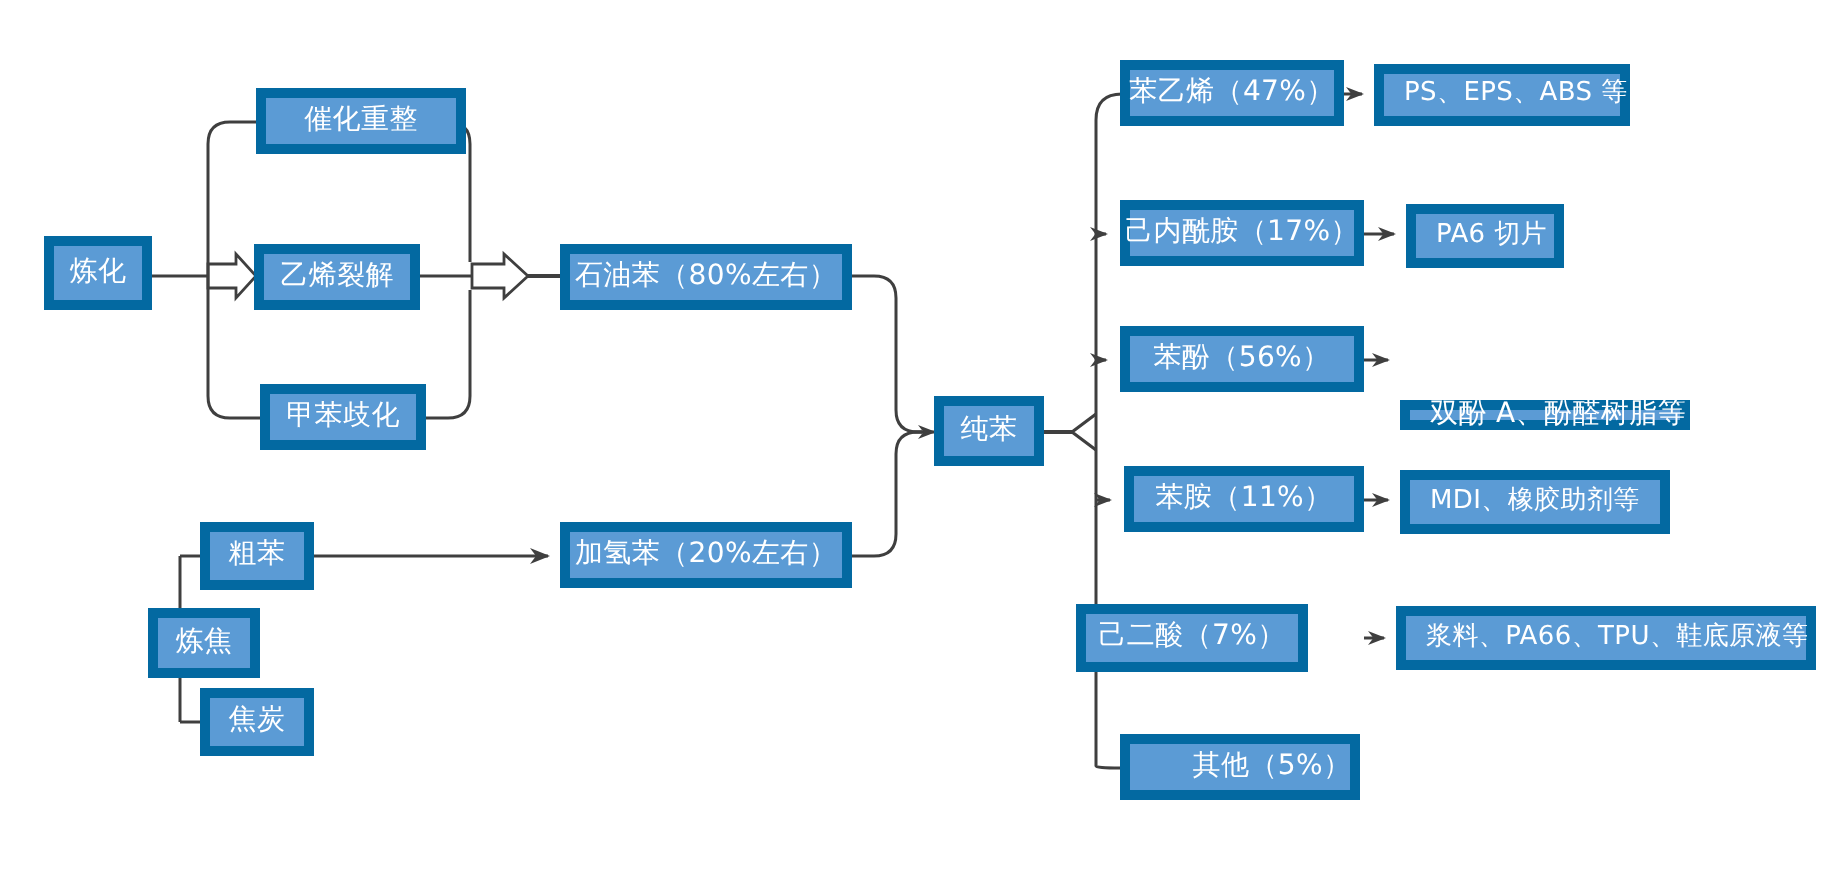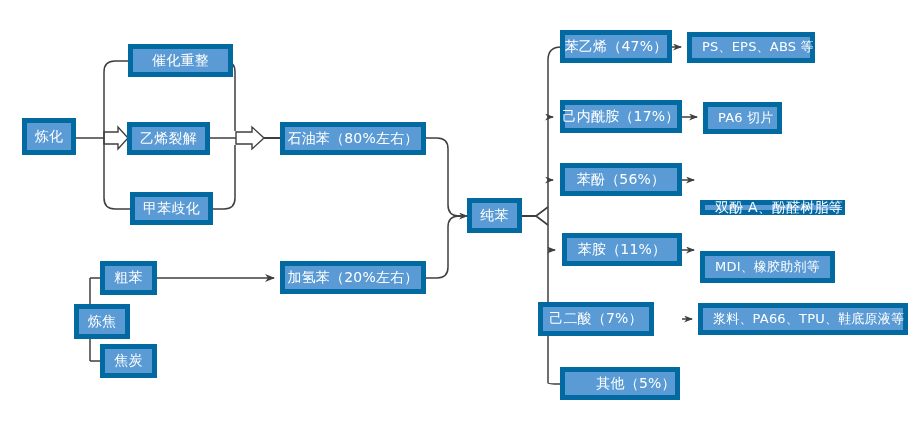--- a/index.html
+++ b/index.html
@@ -130,19 +130,19 @@
       <div class="node" style="left: 100px; top: 344px; width: 57px; height: 34px;">焦炭</div>
       <div class="node" style="left: 280px; top: 261px; width: 146px; height: 33px;">加氢苯（20%左右）</div>
       <div class="node" style="left: 467px; top: 198px; width: 55px; height: 35px;">纯苯</div>
       <div class="node" style="left: 560px; top: 30px; width: 112px; height: 33px;">苯乙烯（47%）</div>
       <div class="node small pad-left" style="left: 687px; top: 32px; width: 128px; height: 31px;">PS、EPS、ABS 等</div>
       <div class="node" style="left: 560px; top: 100px; width: 122px; height: 33px;">己内酰胺（17%）</div>
       <div class="node small pad-left" style="left: 703px; top: 102px; width: 79px; height: 32px;">PA6 切片</div>
       <div class="node" style="left: 560px; top: 163px; width: 122px; height: 33px;">苯酚（56%）</div>
       <div class="node pad-left" style="left: 700px; top: 164px; width: 145px; height: 15px; margin-top: 36px;">双酚 A、酚醛树脂等</div>
       <div class="node" style="left: 562px; top: 233px; width: 120px; height: 33px;">苯胺（11%）</div>
-      <div class="node small pad-left" style="left: 700px; top: 235px; width: 135px; height: 32px; margin-top: 16px;">MDI、橡胶助剂等</div>
+      <div class="node small pad-left" style="left: 700px; top: 235px; width: 135px; height: 32px;">MDI、橡胶助剂等</div>
       <div class="node" style="left: 538px; top: 302px; width: 116px; height: 34px;">己二酸（7%）</div>
       <div class="node small pad-left" style="left: 698px; top: 303px; width: 210px; height: 32px;">浆料、PA66、TPU、鞋底原液等</div>
       <div class="node" style="left: 560px; top: 367px; width: 120px; height: 33px; padding-left: 32px;">其他（5%）</div>
     </div>
 
 </div>
 
 </body></html>

